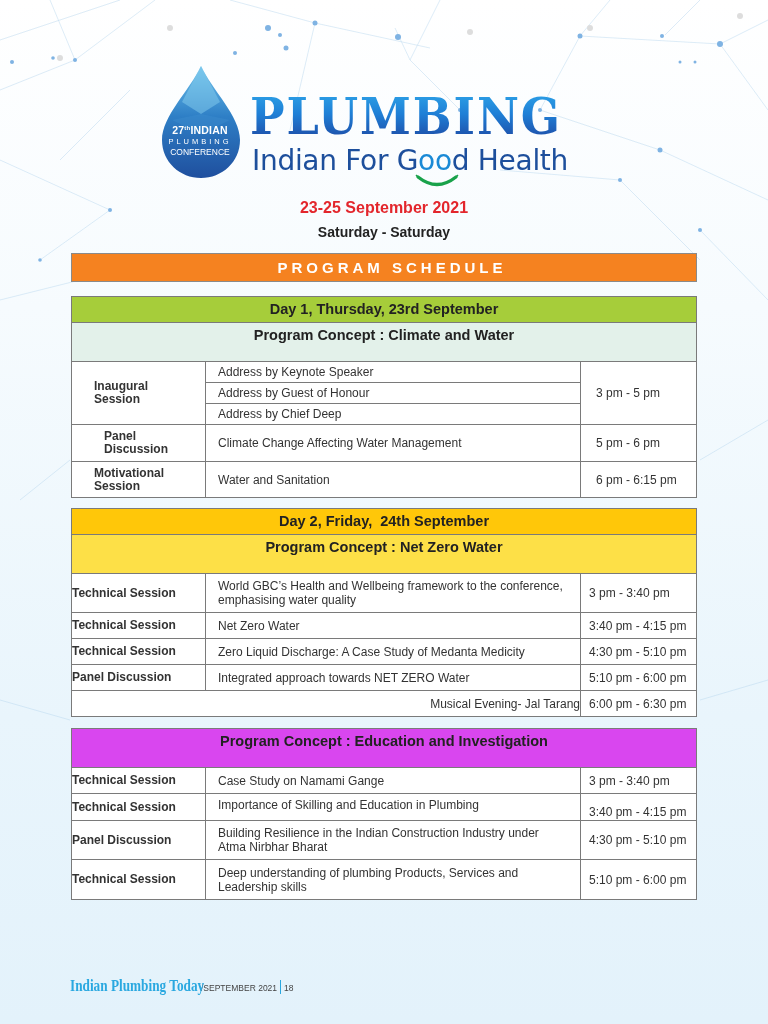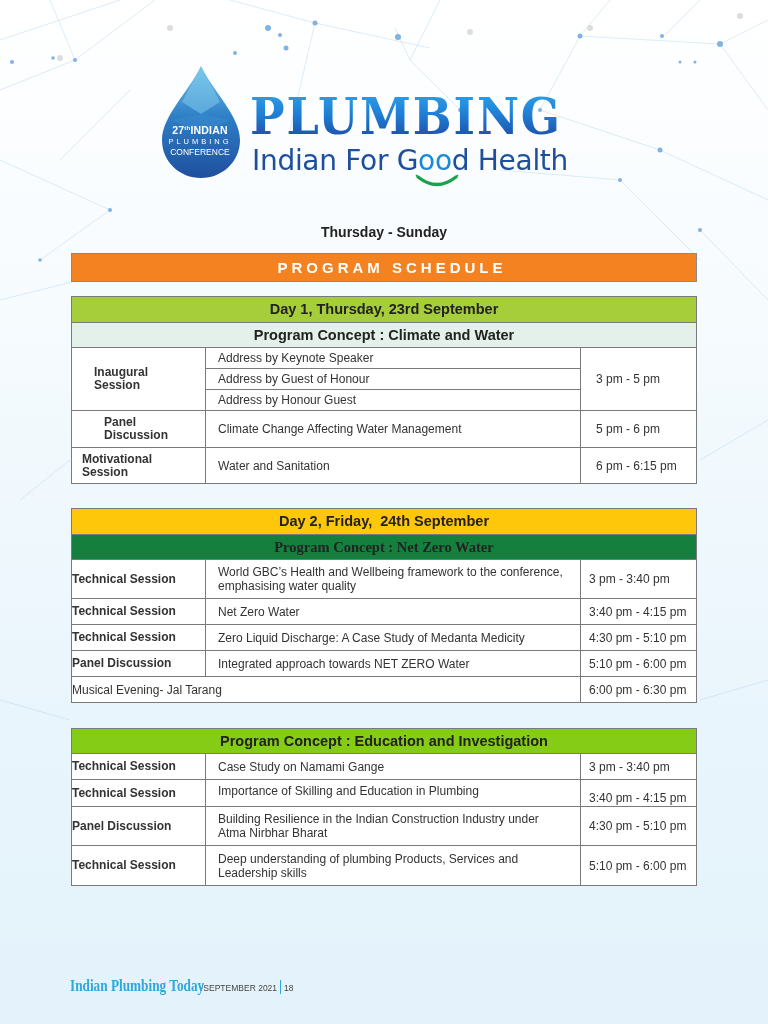--- a/index.html
+++ b/index.html
@@ -52,39 +52,39 @@
       text-align: center; line-height: 27px; padding-left: 16px;
     }
 
     
     .day-block { position: absolute; left: 71px; width: 626px; }
     .day-head {
       height: 26px; border: 1px solid #7a7a7a; border-bottom: none;
       text-align: center; font-size: 14.5px; font-weight: bold; line-height: 25px; color: #222;
     }
     .concept-head {
-      height: 25px; border: 1px solid #7a7a7a; border-bottom: none;
+      height: 39px; border: 1px solid #7a7a7a; border-bottom: none;
       text-align: center; font-size: 14.5px; font-weight: bold; line-height: 24px; color: #222;
     }
     table.sched { width: 626px; border-collapse: collapse; background: #fff; table-layout: fixed; }
     table.sched td { border: 1px solid #7a7a7a; font-size: 12px; color: #333; vertical-align: middle; }
     td.type { width: 134px; font-weight: bold; color: #222; line-height: 13px; }
     td.topic { padding-left: 12px; line-height: 14px; }
     td.time { width: 116px; padding-left: 15px; margin-top: 44px; }
-    td.span-topic { text-align: left; }
+    td.span-topic { text-align: right; }
 
     .d1 { top: 296px; }
     .d1 .day-head { background: #a6cd3a; }
     .d1 .concept-head { background: #e3f1ea; }
     .d2 { top: 508px; }
     .d2 .day-head { background: #ffc709; }
-    .d2 .concept-head { background: #15803d; font-family: Liberation Serif, serif; }
+    .d2 .concept-head { background: #fde047; }
     .d3 { top: 728px; }
     .d3 .day-head { background: #b5b5dc; }
-    .d3 .concept-head { background: #84cc16; }
+    .d3 .concept-head { background: #d946ef; }
 
     .footer { position: absolute; left: 70px; top: 976px; height: 20px; white-space: nowrap; }
     .footer .brand { font-family: "Liberation Serif", serif; font-size: 17px; color: #2aa8e0;
       display: inline-block; transform: scaleX(0.78); transform-origin: left center; width: 131px; font-weight: bold; }
     .footer .issue { font-size: 8.5px; color: #444; }
     .footer .sep { display: inline-block; width: 1px; height: 14px; background: #2aa8e0; margin: 0 3px; vertical-align: middle; }
     .footer .page { font-size: 8.5px; color: #444; }
   </style>
 </head>
 <body>
@@ -174,47 +174,48 @@
   </div>
 
   <div class="title-main">PLUMBING</div>
   <div class="title-sub"><span>Indian For G</span><span class="goo">oo</span><span>d Health</span></div>
   <svg class="smile" viewBox="0 0 46 14">
     <path d="M4 3 Q 23 18 42 3" stroke="#19a24a" stroke-width="3.2" fill="none" stroke-linecap="round"></path>
     <path d="M2 1 L6 5" stroke="#19a24a" stroke-width="1.5"></path>
     <path d="M44 1 L40 5" stroke="#19a24a" stroke-width="1.5"></path>
   </svg>
 
-  <div class="days">Thursday - Sunday</div>
+  <div class="dates">23-25 September 2021</div>
+  <div class="days">Saturday - Saturday</div>
 
   <div class="prog-banner">PROGRAM SCHEDULE</div>
 
   <div class="day-block d1">
     <div class="day-head">Day 1, Thursday, 23rd September</div>
     <div class="concept-head">Program Concept : Climate and Water</div>
     <table class="sched">
       <tbody>
           <tr style="height:21px">
         <td class="type" rowspan="3" style="padding:0 22px">Inaugural Session</td>
         <td class="topic">Address by Keynote Speaker</td>
         <td class="time" rowspan="3">3 pm - 5 pm</td>
       </tr>
       <tr style="height:21px">
         <td class="topic">Address by Guest of Honour</td>
       </tr>
       <tr style="height:21px">
-        <td class="topic">Address by Honour Guest</td>
+        <td class="topic">Address by Chief Deep</td>
       </tr>
       <tr style="height:37px">
         <td class="type" style="padding:0 32px">Panel Discussion</td>
         <td class="topic">Climate Change Affecting Water Management</td>
         <td class="time">5 pm - 6 pm</td>
       </tr>
       <tr style="height:36px">
-        <td class="type" style="padding:0 10px">Motivational Session</td>
+        <td class="type" style="padding:0 22px">Motivational Session</td>
         <td class="topic">Water and Sanitation</td>
         <td class="time">6 pm - 6:15 pm</td>
       </tr>
     </tbody>
       </table>
   </div>
 
   <div class="day-block d2">
     <div class="day-head" style="white-space:pre">Day 2, Friday,  24th September</div>
     <div class="concept-head">Program Concept : Net Zero Water</div>

